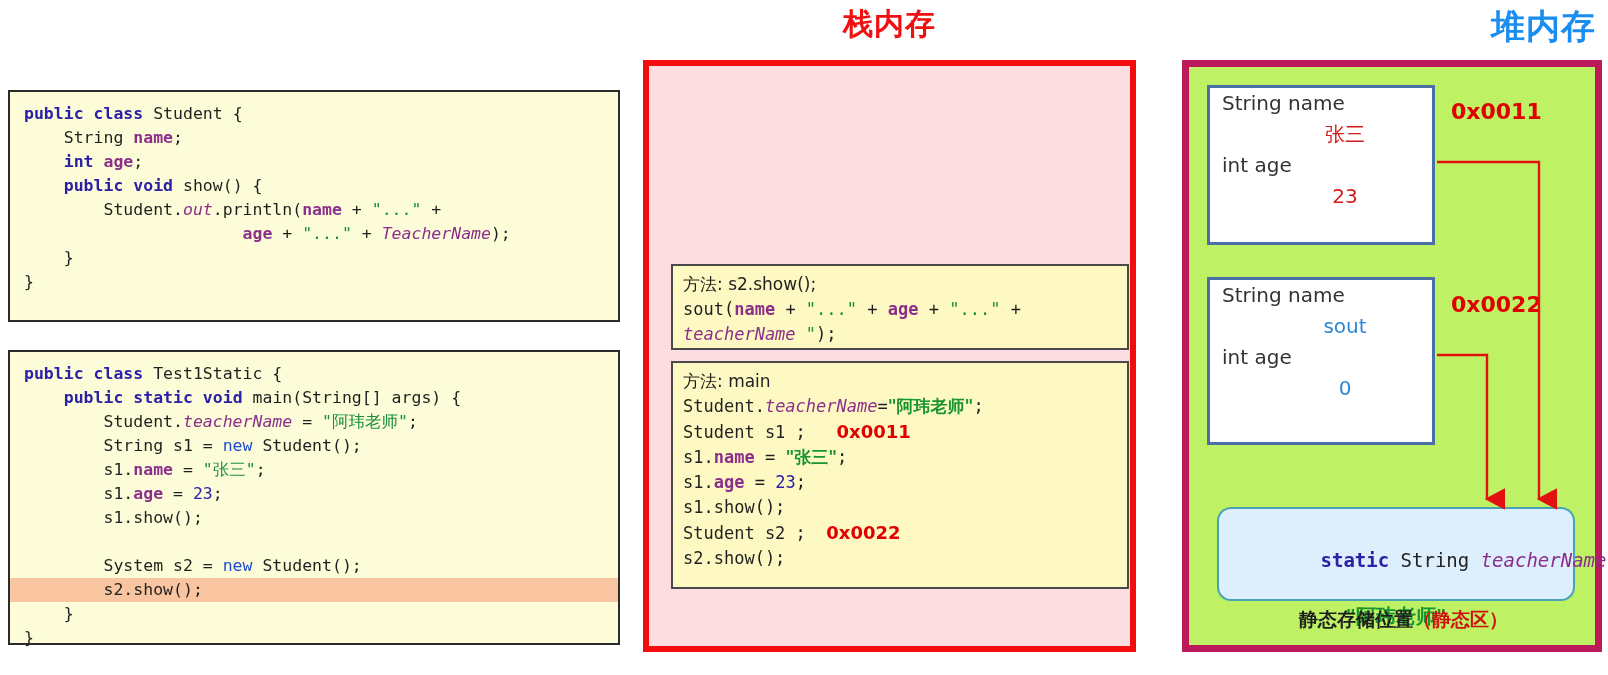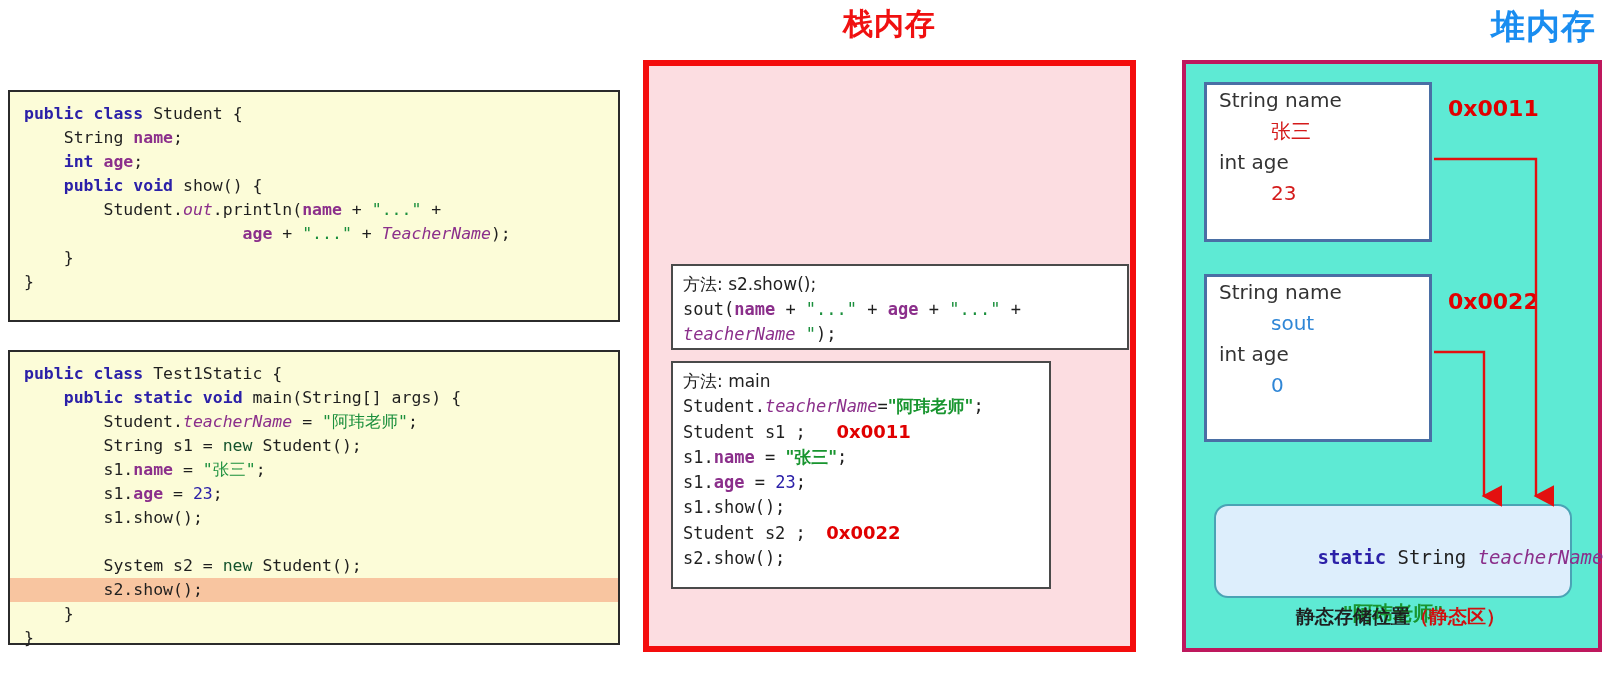--- a/index.html
+++ b/index.html
@@ -19,73 +19,73 @@
   #code-card-student{top:90px;width:612px;height:232px;}
   #code-card-test{top:350px;width:612px;height:295px;}
 
   .cline{
     font-family:"DejaVu Sans Mono","Liberation Mono",monospace;
     font-size:16.5px;line-height:24px;white-space:pre;
     color:#1f1f1f;padding-left:14px;
   }
   .cline.hl{background:#f8c5a0;}
   .kw{color:#2b20a8;font-weight:bold;}
-  .kw2{color:#14532d;margin-top:7px;}
+  .kw2{color:#1d4ed8;margin-top:7px;}
   .fld{color:#8b2f8b;font-weight:bold;margin-top:20px;}
   .fld-i{color:#8b2f8b;font-style:italic;}
   .str{color:#1a8f3c;}
   .num{color:#2b20a8;}
   .plain{color:#1f1f1f;}
 
   
   #stack-section{position:absolute;left:643px;top:0;width:493px;height:675px;}
   #stack-title{
     position:absolute;left:0;top:4px;width:493px;text-align:center;
     font-size:30px;font-weight:bold;color:#f01010;letter-spacing:1px;
     font-family:"DejaVu Sans", sans-serif;
   }
   #stack-box{
     position:absolute;left:0;top:60px;width:493px;height:592px;
     box-sizing:border-box;background:#fcdde1;border:6px solid #f40d0d;
   }
   .stack-frame{
-    position:absolute;background:#ffffff;border:2px solid #4a4a4a;
+    position:absolute;background:#fef9c3;border:2px solid #4a4a4a;
     box-sizing:border-box;padding:6px 0 18px 0;
   }
   #frame-s2show{left:22px;top:198px;width:458px;height:86px;}
-  #frame-main{left:22px;top:295px;width:380px;height:228px;}
+  #frame-main{left:22px;top:295px;width:458px;height:228px;}
   .sline{
     font-size:17px;line-height:25px;white-space:pre;padding-left:10px;color:#1f1f1f;
     font-family:"DejaVu Sans Mono","Liberation Mono",monospace;
   }
   .sline .cjk{font-family:"DejaVu Sans","Liberation Sans",sans-serif;}
   .addr{color:#e00000;font-weight:bold;font-family:"DejaVu Sans","Liberation Sans",sans-serif;font-size:18px;}
   .strcn{color:#18952f;font-weight:bold;font-family:"DejaVu Sans","Liberation Sans",sans-serif;}
 
   
   #heap-section{position:absolute;left:1156px;top:0;width:452px;height:675px;}
   #heap-title{
     position:absolute;left:0;top:4px;width:440px;text-align:right;
     font-size:34px;font-weight:bold;color:#1a8df0;letter-spacing:1px;
     font-family:"DejaVu Sans", sans-serif;
   }
   #heap-box{
     position:absolute;left:26px;top:60px;width:420px;height:592px;
-    box-sizing:border-box;background:#5eead4;border:4px solid #be185d;
+    box-sizing:border-box;background:#bef264;border:7px solid #be185d;
   }
   .obj-box{
     position:absolute;background:#ffffff;border:3px solid #4a6fa5;
     box-sizing:border-box;
   }
   #obj-0x0011{left:18px;top:18px;width:228px;height:160px;}
   #obj-0x0022{left:18px;top:210px;width:228px;height:168px;}
   .obj-field{font-size:20px;color:#333;padding-left:12px;line-height:30px;
              font-family:"DejaVu Sans","Liberation Sans",sans-serif;}
-  .obj-val{font-size:20px;padding-left:64px;line-height:32px;
-           font-family:"DejaVu Sans","Liberation Sans",sans-serif;}
+  .obj-val{font-size:20px;padding-left:48px;line-height:32px;
+           font-family:"DejaVu Sans","Liberation Sans",sans-serif;text-align:center;}
   .v-red{color:#d41a1a;}
   .v-blue{color:#2f86d6;}
   .heap-addr{
     position:absolute;font-size:22px;font-weight:bold;color:#e00000;
     font-family:"DejaVu Sans","Liberation Sans",sans-serif;
   }
   #addr-0x0011{left:262px;top:32px;}
   #addr-0x0022{left:262px;top:225px;}
 
   #static-box{

